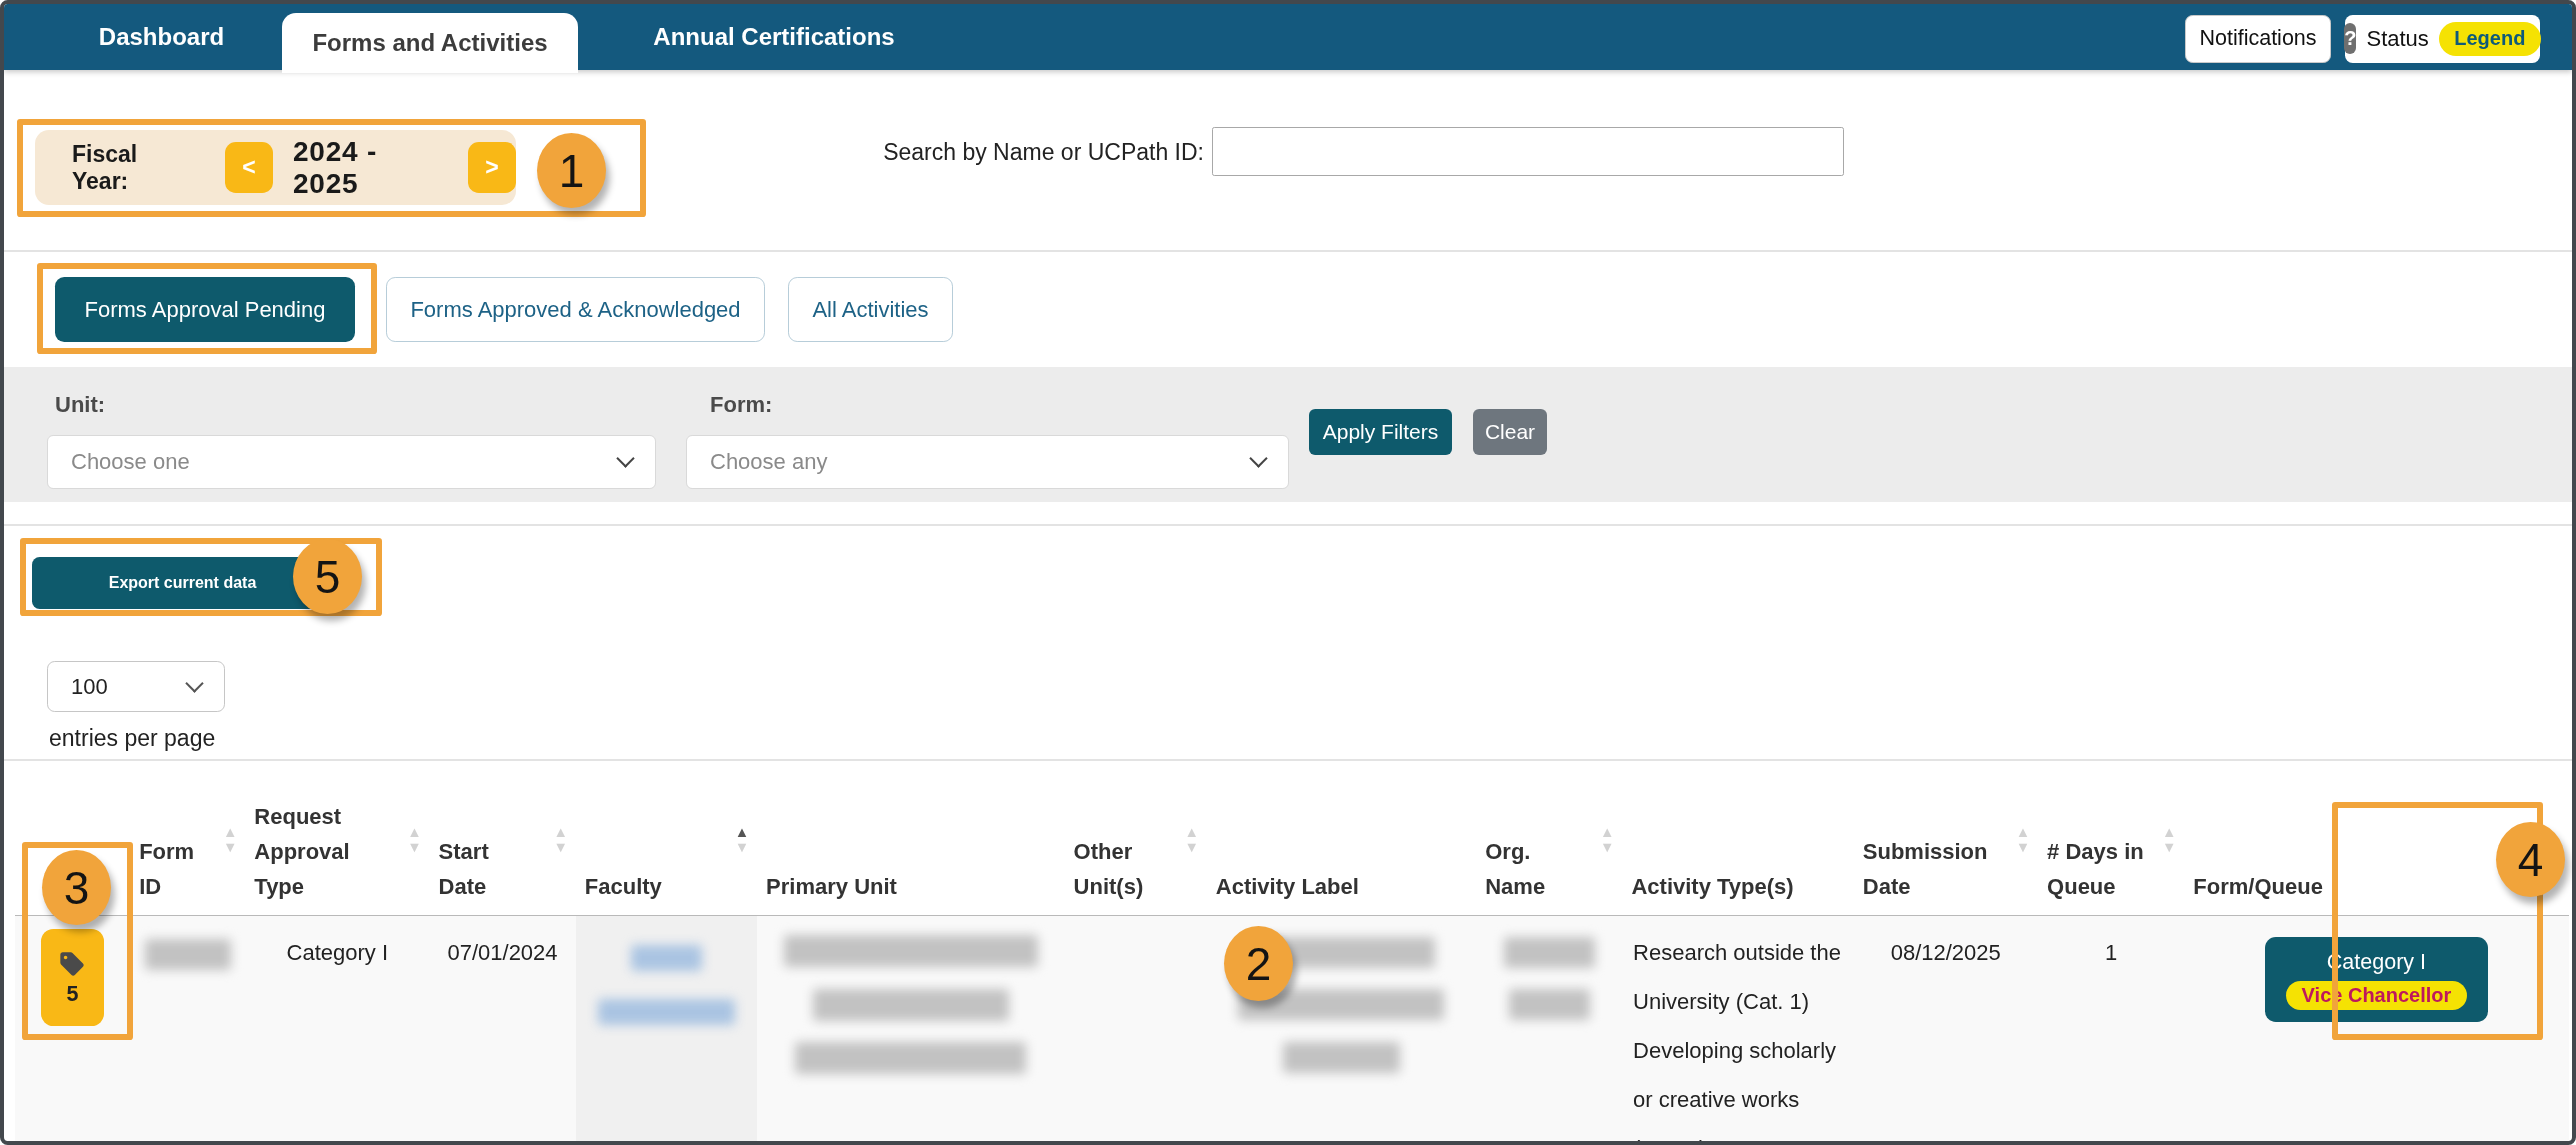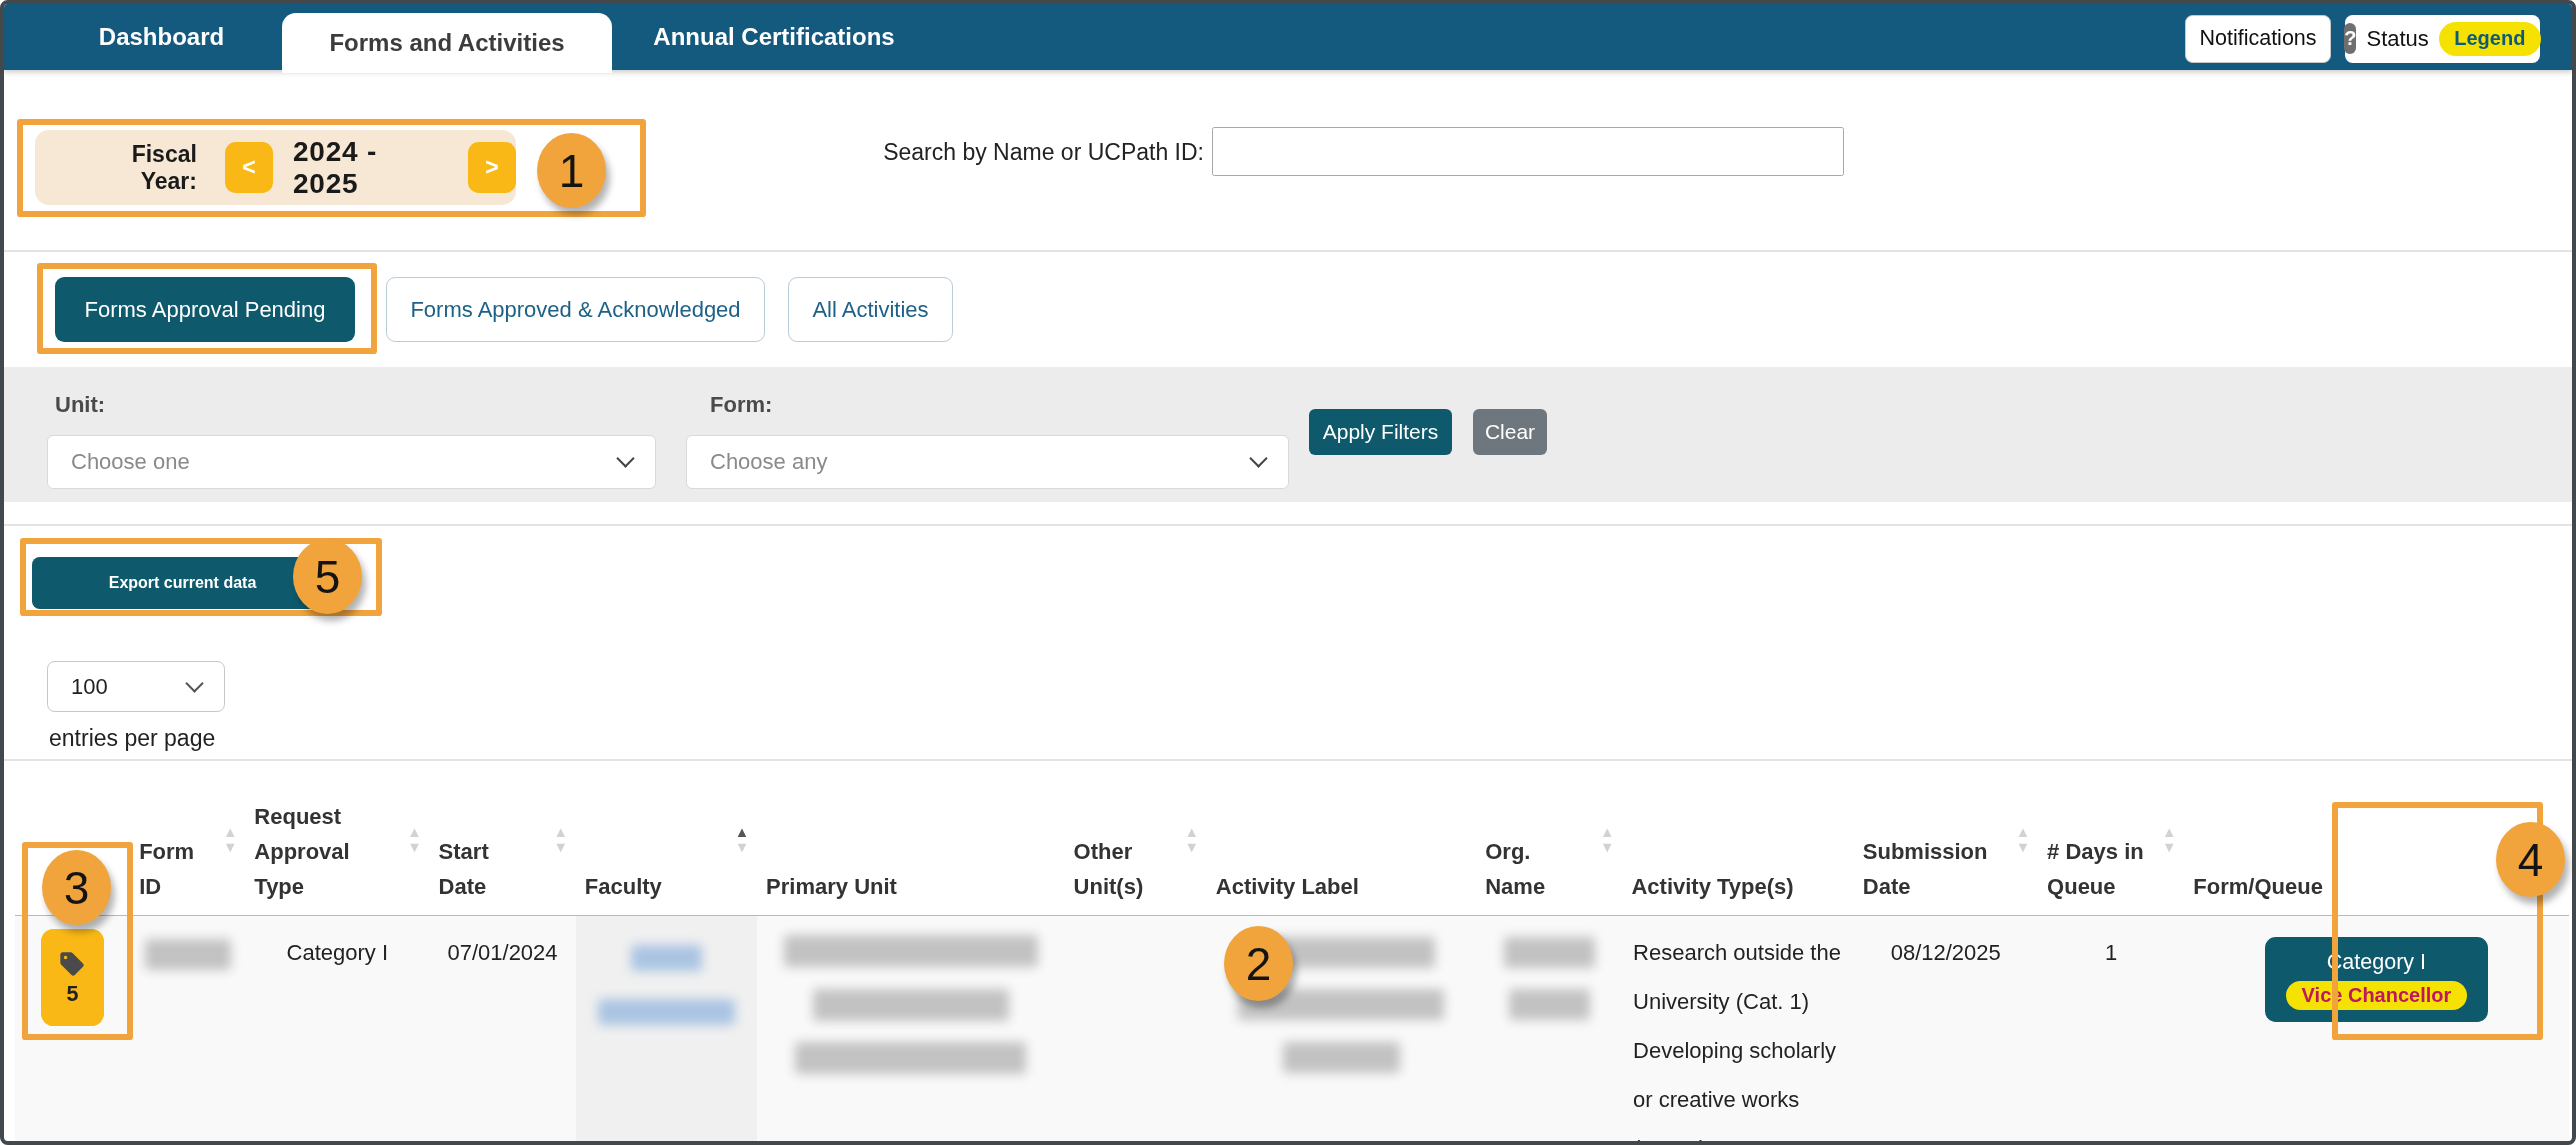--- a/index.html
+++ b/index.html
@@ -9,39 +9,39 @@
            font-family:"Liberation Sans","DejaVu Sans",sans-serif; }
 
   
   .navbar{ position:absolute; left:0; top:0; width:100%; height:66px;
            background:#14597E; box-shadow:0 3.1px 5.4px rgba(0,0,0,.22); z-index:3; }
   .nav-tab{ position:absolute; top:0; height:66px; display:flex; align-items:center;
             justify-content:center; color:#fff; font-size:24px; font-weight:bold; cursor:pointer; }
   .nav-tab.active{ background:#fff; color:#3c3c3c; top:9.2px; height:60px;
                    border-radius:14px 14px 0 0; z-index:4; }
   #tab-dashboard{ left:69px;  width:177px; }
-  #tab-forms    { left:278px; width:330px; }
+  #tab-forms    { left:278px; width:296px; }
   #tab-annual   { left:624px; width:292px; }
   .notif-btn{ position:absolute; left:2181px; top:10.8px; width:146px; height:48px; background:#fff;
               border:0.8px solid #c9c9c9; border-radius:7.7px; display:flex; align-items:center;
               justify-content:center; font-size:21.5px; color:#111; z-index:4; }
   .status-btn{ position:absolute; left:2341px; top:10.8px; width:195px; height:48px; background:#fff;
                border-radius:7.7px; display:flex; align-items:center; justify-content:center;
                gap:10px; z-index:4; }
   .help-icon{ width:34px; height:31px; background:#6f6f6f; color:#fff; border-radius:7px;
               font-size:20px; font-weight:bold; display:flex; align-items:center; justify-content:center; }
   .status-text{ font-size:22px; color:#111; }
   .legend-pill{ background:#F5E203; color:#0E5A7A; font-weight:bold; font-size:20px;
                 padding:5.4px 15.4px; border-radius:20px; }
 
   
   .fy-box{ position:absolute; left:31px; top:126px; width:481px; height:75px;
            background:#F6E8D4; border-radius:14px; display:flex; align-items:center;
            padding:0 0 0 37px; }
-  .fy-label{ font-size:23px; font-weight:bold; color:#1a1a1a; margin-right:28px;text-align:right; }
+  .fy-label{ font-size:23px; font-weight:bold; color:#1a1a1a; margin-right:28px; }
   .fy-arrow{ width:49px; height:51px; background:#F9B816; border:none; border-radius:10.8px;
              color:#fff; font-size:23px; font-weight:bold; display:flex; align-items:center;
              justify-content:center; cursor:pointer; }
   .fy-value{ font-size:28px; font-weight:bold; color:#1a1a1a; margin:0 20px; letter-spacing:0.8px; }
 
   .search-label{ position:absolute; left:845px; top:135px; width:355px; text-align:right;
                  font-size:23px; color:#222; }
   .search-input{ position:absolute; left:1208px; top:123px; width:632px; height:49px;
                  border:0.8px solid #a8a8a8; border-radius:2.3px; background:#fff;
                  font-size:22px; padding:0 12.3px; }

